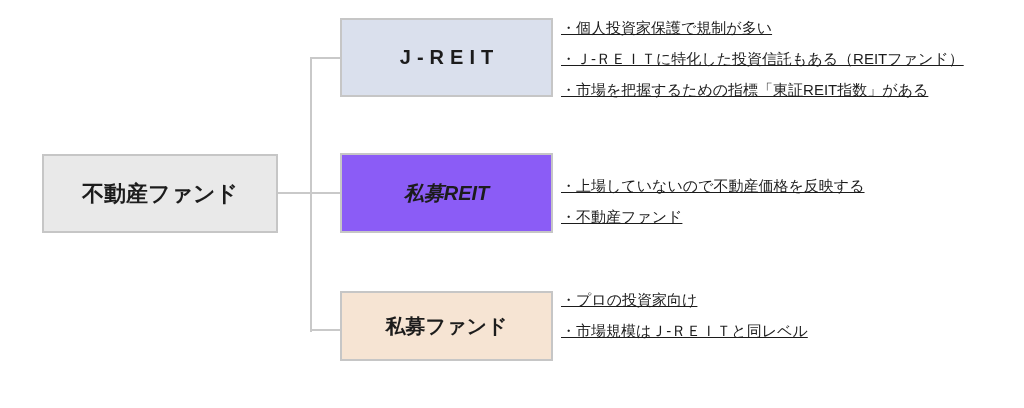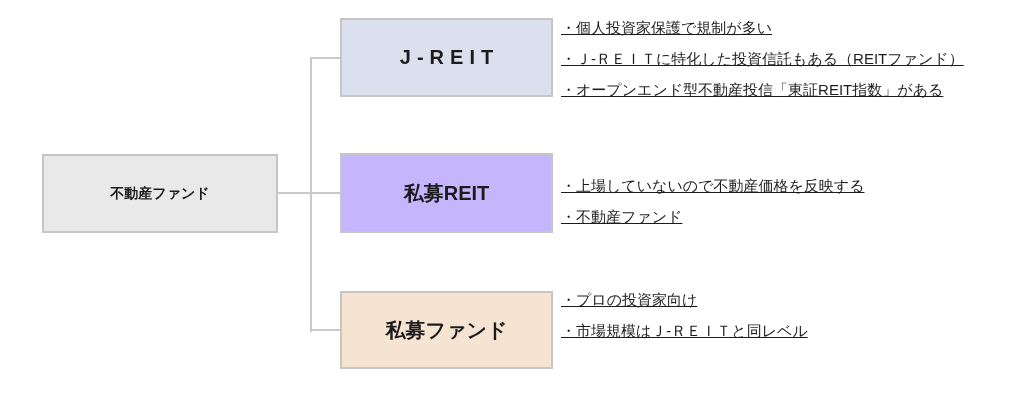--- a/index.html
+++ b/index.html
@@ -24,30 +24,30 @@
     box-sizing: border-box;
     display: flex;
     align-items: center;
     justify-content: center;
     font-weight: bold;
     color: #1c1c1c;
   }
   .root-node {
     left: 42px; top: 154px;
     width: 236px; height: 79px;
-    font-size: 14px;
+    font-size: 22px;
   }
   .branch-node {
     left: 340px;
     width: 213px;
     font-size: 20px;
   }
   .branch-0 { top: 18px;  height: 79px; text-align: center; }
   .branch-1 { top: 153px; height: 80px; }
-  .branch-2 { top: 291px; height: 78px; justify-content: center; }
+  .branch-2 { top: 291px; height: 70px; justify-content: center; }
   .spaced-title { letter-spacing: 0.3em; text-indent: 0.3em; }
 
   
   .line {
     position: absolute;
     background: #c9c9c9;
   }
   .line-h { height: 2px; }
   .line-v { width: 2px; }
   .conn-root   { left: 278px; top: 192px; width: 33px; }
@@ -86,24 +86,24 @@
   <div class="node root-node" style="background-color: rgb(233, 233, 233);">
     <span>不動産ファンド</span>
   </div>
 
   <div class="node branch-node branch-0" style="background-color: rgb(218, 224, 237);">
     <span class="spaced-title">J-REIT</span>
   </div>
   <div class="bullets bullets-0">
     <span class="bullet-line">・個人投資家保護で規制が多い</span>
     <span class="bullet-line">・Ｊ-ＲＥＩＴに特化した投資信託もある（REITファンド）</span>
-    <span class="bullet-line">・オープンエンド型不動産投信「東証REIT指数」がある</span>
+    <span class="bullet-line">・市場を把握するための指標「東証REIT指数」がある</span>
   </div>
 
-  <div class="node branch-node branch-1" style="background-color: #c4b5fd;">
+  <div class="node branch-node branch-1" style="background-color: #8b5cf6; font-style: italic;">
     <span>私募REIT</span>
   </div>
   <div class="bullets bullets-1">
     <span class="bullet-line">・上場していないので不動産価格を反映する</span>
     <span class="bullet-line">・不動産ファンド</span>
   </div>
 
   <div class="node branch-node branch-2" style="background-color: rgb(246, 228, 211);">
     <span>私募ファンド</span>
   </div>

